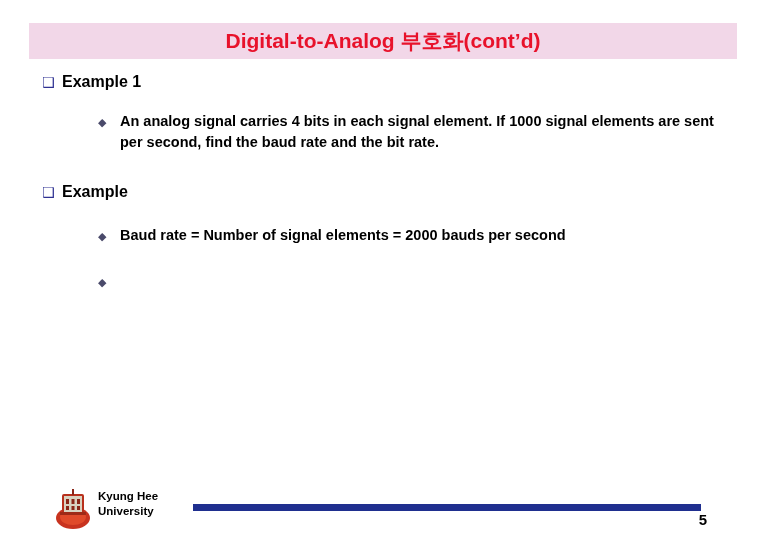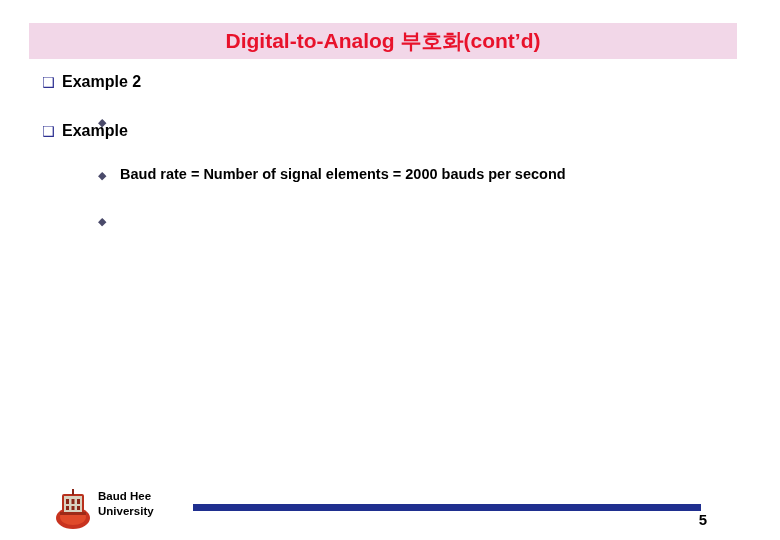--- a/index.html
+++ b/index.html
@@ -133,25 +133,26 @@
 <div class="slide">
 
   <div class="title-band">
     <div class="title-text">Digital-to-Analog 부호화(cont’d)</div>
   </div>
 
   <div class="content">
 
     <div class="lvl1 b-ex1">
       <span class="bullet">❑</span>
-      <span>Example 2</span>
+      <span>Example 1</span>
     </div>
 
     <div class="lvl2 b-exbody">
       <span class="bullet">◆</span>
+      <span>An analog signal carries 4 bits in each signal element. If 1000 signal elements are sent per second, find the baud rate and the bit rate.</span>
     </div>
 
     <div class="lvl1 b-sol">
       <span class="bullet">❑</span>
       <span>Example</span>
     </div>
 
     <div class="lvl2 b-baud">
       <span class="bullet">◆</span>
       <span>Baud rate = Number of signal elements =  2000 bauds per second</span>
@@ -174,19 +175,19 @@
     <rect x="18.5" y="11" width="3" height="5" fill="#8a2617"></rect>
     <rect x="24" y="11" width="3" height="5" fill="#8a2617"></rect>
     <rect x="13" y="18" width="3" height="4" fill="#8a2617"></rect>
     <rect x="18.5" y="18" width="3" height="4" fill="#8a2617"></rect>
     <rect x="24" y="18" width="3" height="4" fill="#8a2617"></rect>
     <rect x="7" y="24" width="26" height="3" fill="#9e2a17"></rect>
     <rect x="19" y="1" width="2" height="6" fill="#8a2617"></rect>
   </svg>
 
   <div class="footer-org">
-    <div>Baud Hee</div>
+    <div>Kyung Hee</div>
     <div>University</div>
   </div>
 
   <div class="page-num">5</div>
 
 </div>
 
 </body></html>

